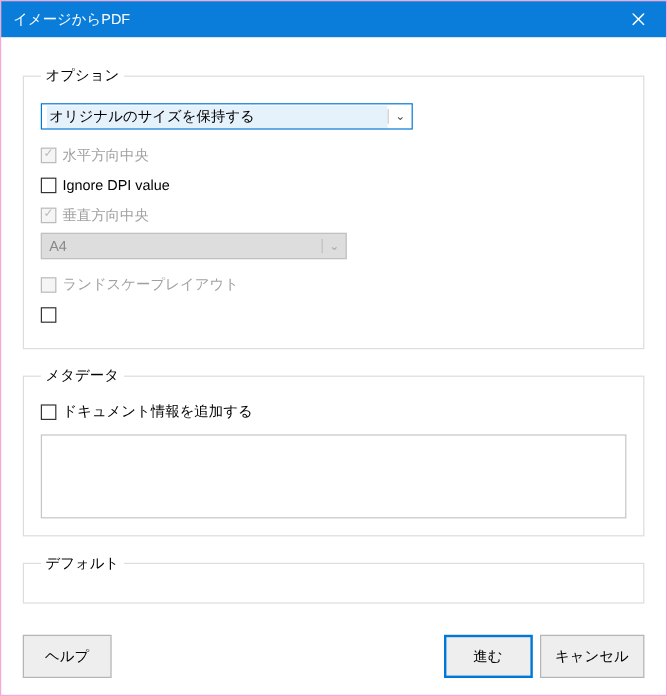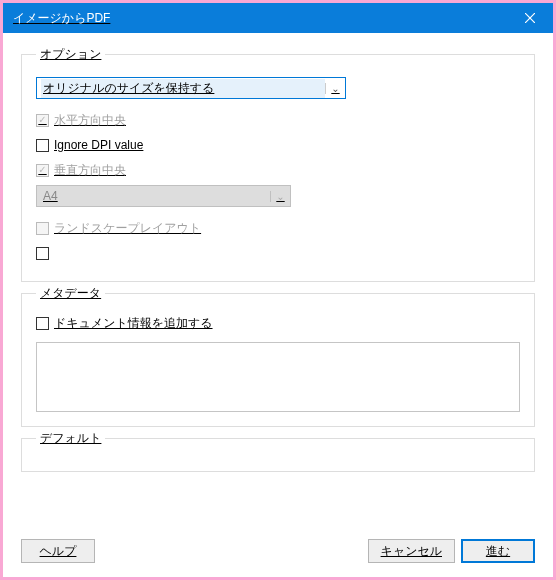--- a/index.html
+++ b/index.html
@@ -1,24 +1,24 @@
 <!DOCTYPE html>
 <html><head>
 <meta charset="utf-8">
 <style>
 * { box-sizing: border-box; margin: 0; padding: 0; }
 body { font-family: "Meiryo UI", "Yu Gothic UI", "Segoe UI", sans-serif; font-size: 12px; background: #fff; color: #000; }
-.window { width: 556px; height: 580px; background: #fff; border: 3px solid #f9a8d4; box-shadow: 0 2px 8px rgba(0,0,0,0.2); position: relative; text-decoration: underline; }
+.window { width: 556px; height: 580px; background: #fff; border: 1px solid #f9a8d4; box-shadow: 0 2px 8px rgba(0,0,0,0.2); position: relative; }
 .titlebar { height: 30px; background: #0a7dda; color: #fff; display: flex; align-items: center; padding: 0 0 0 10px; }
 .title { flex: 1; font-size: 12px; }
 .close-btn { width: 46px; height: 30px; display: flex; align-items: center; justify-content: center; cursor: pointer; }
 .close-btn svg { width: 10px; height: 10px; }
 .content { padding: 10px 18px 14px 18px; height: calc(100% - 30px); display: flex; flex-direction: column; }
 
-fieldset { border: 1px solid #ddd; padding: 10px 14px 14px 14px; margin-top: 3px; position: relative; }
+fieldset { border: 1px solid #ddd; padding: 10px 14px 14px 14px; margin-top: 14px; position: relative; }
 legend { padding: 0 4px; font-size: 12px; color: #000; }
 
 .select { width: 310px; height: 22px; border: 1px solid #0078d7; background: #fff; display: flex; align-items: center; padding: 0 4px; margin-top: 4px; margin-bottom: 10px; cursor: default; }
 .select .select-text { flex: 1; font-size: 12px; background: rgba(0,120,215,0.10); padding: 1px 2px; }
 .select .caret { width: 16px; text-align: center; color: #555; font-size: 10px; border-left: 1px solid #ccc; padding-left: 4px; }
 
 .select.disabled { width: 255px; background: #ddd; border: 1px solid #c0c0c0; color: #888; }
 .select.disabled .select-text { background: transparent; color: #888; }
 .select.disabled .caret { color: #aaa; border-left: 1px solid #c0c0c0; }
 
@@ -28,21 +28,21 @@
 .checkbox.checked::after { content: "✓"; font-size: 10px; color: #555; line-height: 1; }
 .checkbox.disabled.checked::after { color: #bbb; }
 .check-row.disabled .label { color: #a0a0a0; }
 .label { font-size: 12px; }
 
 .textarea { width: 100%; height: 70px; border: 1px solid #c5c5c5; margin-top: 8px; background: #fff; }
 
 .flex-spacer { flex: 1; }
 
 .buttons { display: flex; margin-top: 16px; gap: 6px; }
-.btn { height: 24px; min-width: 74px; padding: 0 12px; border: 1px solid #b5b5b5; background: #eee; font-size: 12px; cursor: pointer; display: inline-flex; align-items: center; justify-content: center; }
+.btn { height: 36px; min-width: 74px; padding: 0 12px; border: 1px solid #b5b5b5; background: #eee; font-size: 12px; cursor: pointer; display: inline-flex; align-items: center; justify-content: center; }
 .btn.primary { border: 2px solid #0078d7; background: #eee; }
 .btn-spacer { flex: 1; }
 </style>
 </head>
 <body>
 
 <div class="window">
   <div class="titlebar">
     <div class="title">イメージからPDF</div>
     <div class="close-btn">
@@ -107,18 +107,18 @@
     <fieldset>
       <legend>デフォルト</legend>
 
     </fieldset>
 
     <div class="flex-spacer"></div>
 
     <div class="buttons">
       <button class="btn">ヘルプ</button>
       <span class="btn-spacer"></span>
+      <button class="btn primary">進む</button>
       <button class="btn">キャンセル</button>
-      <button class="btn primary">進む</button>
     </div>
 
   </div>
 </div>
 
 </body></html>

